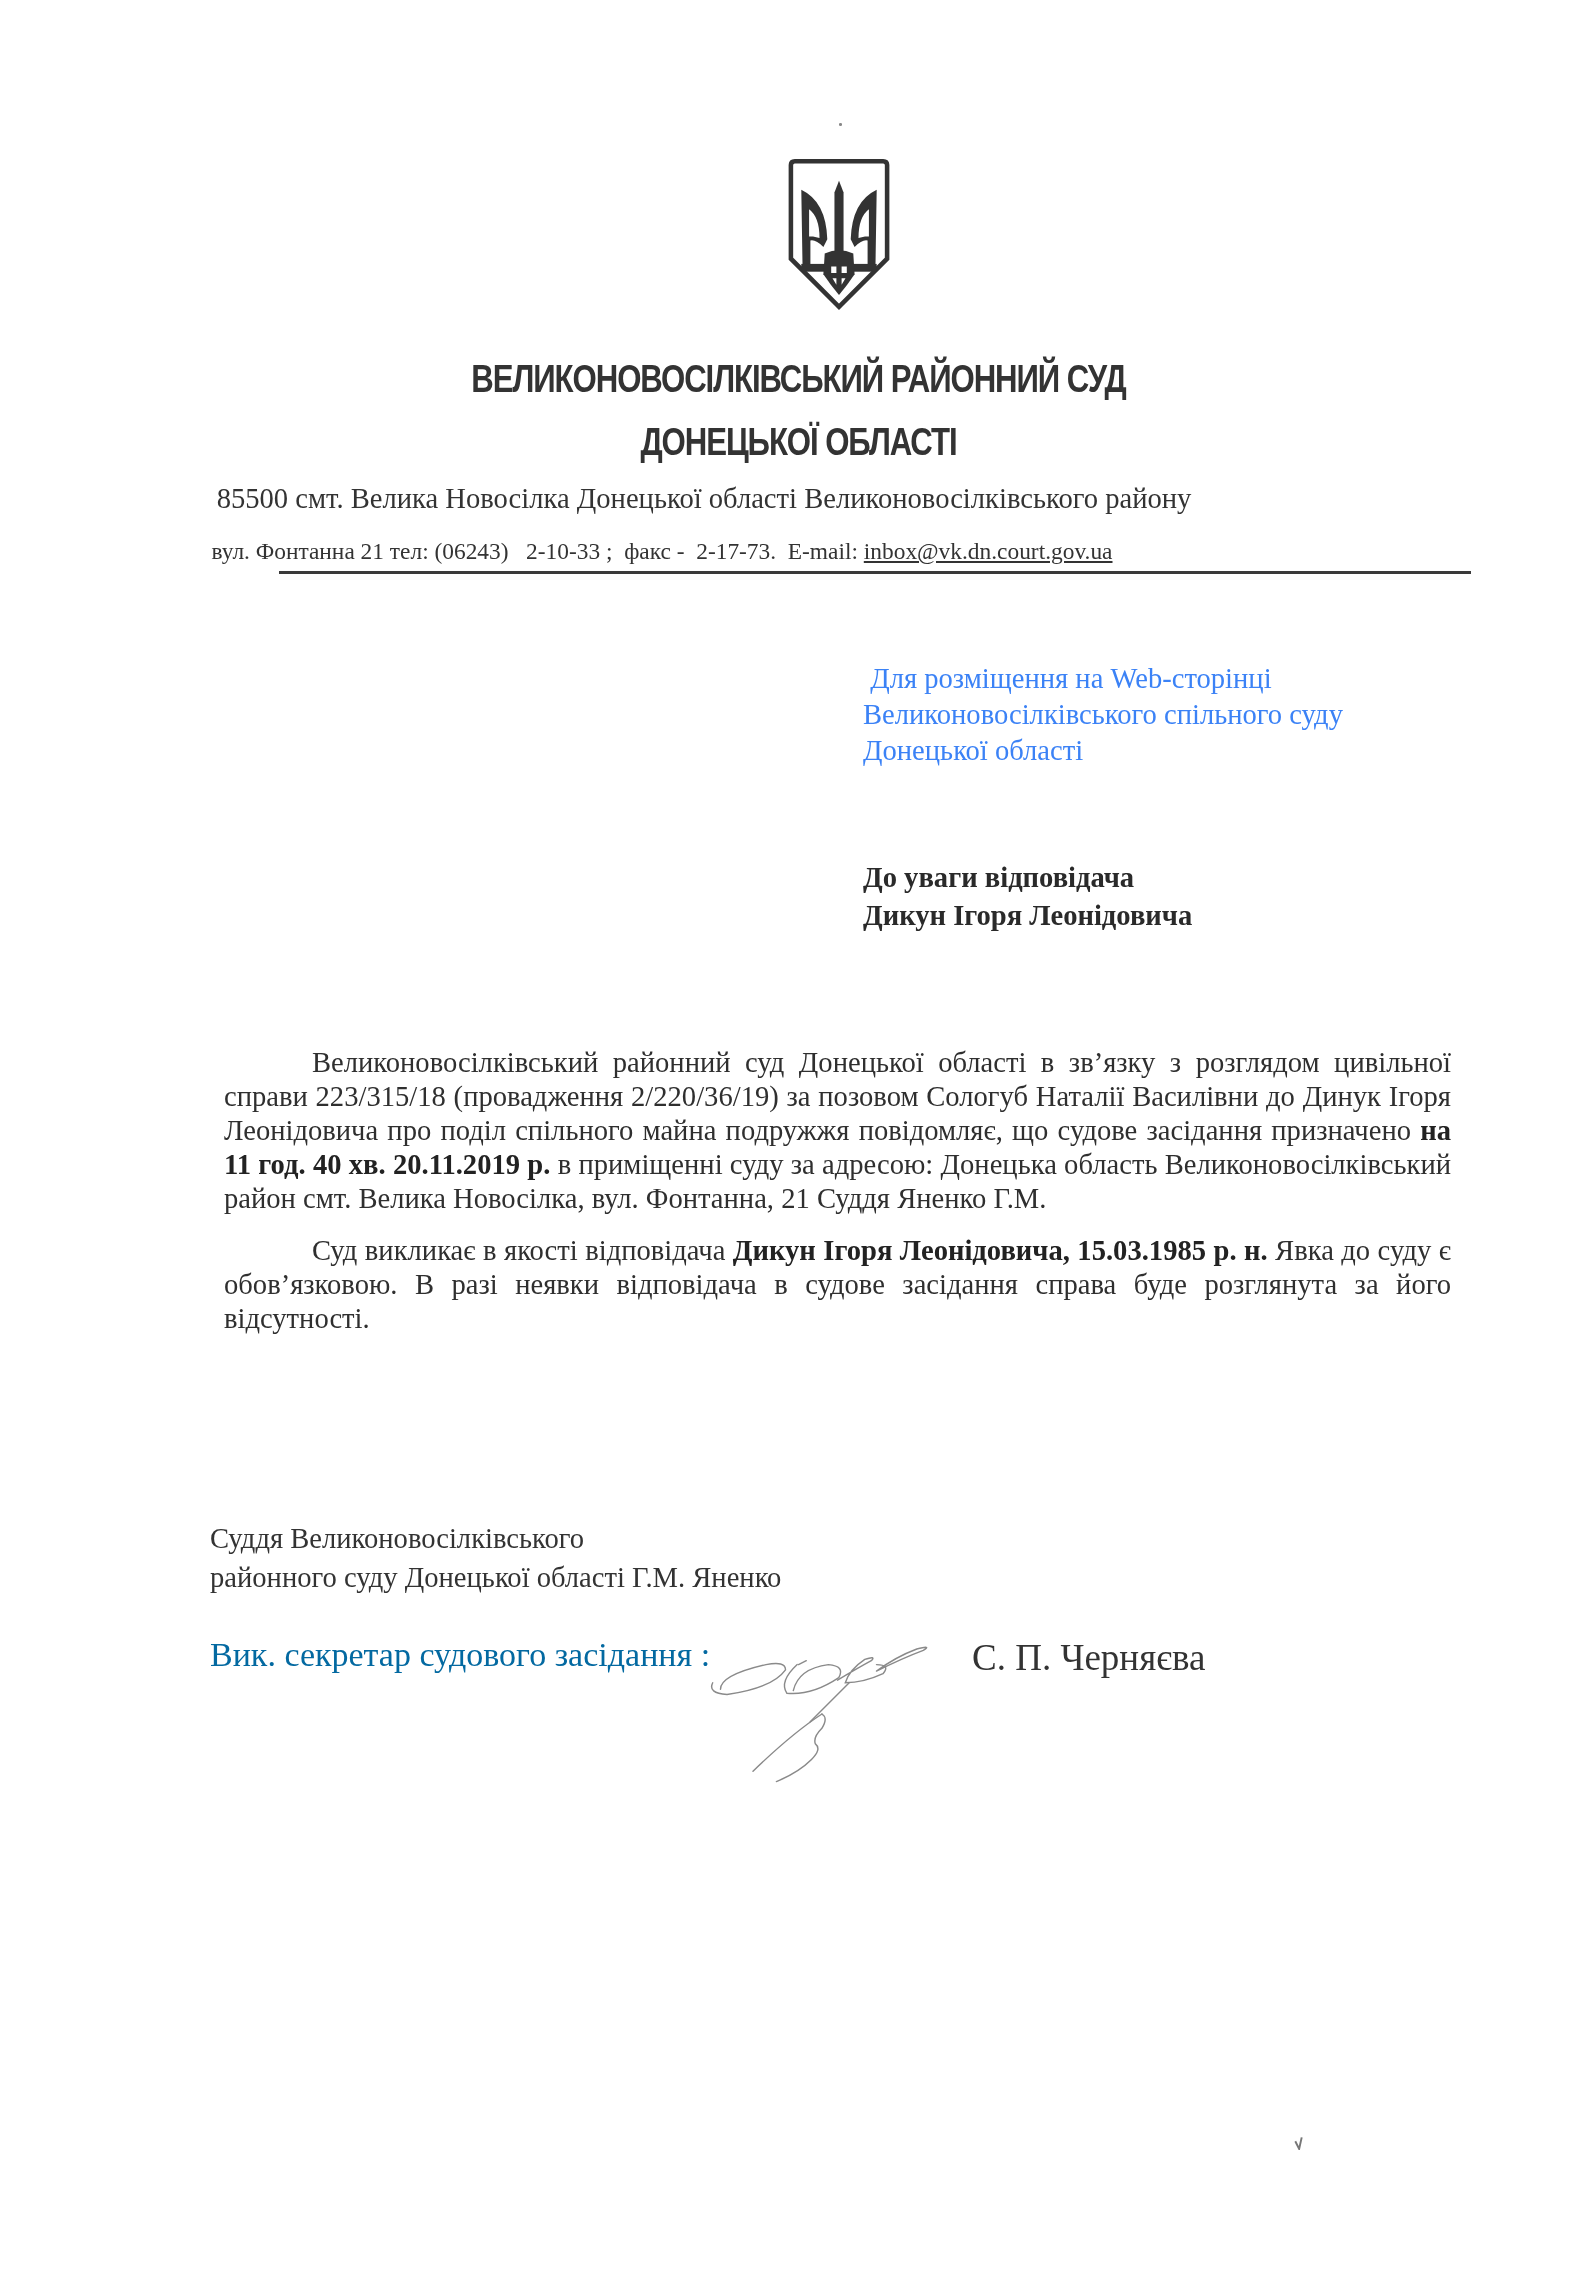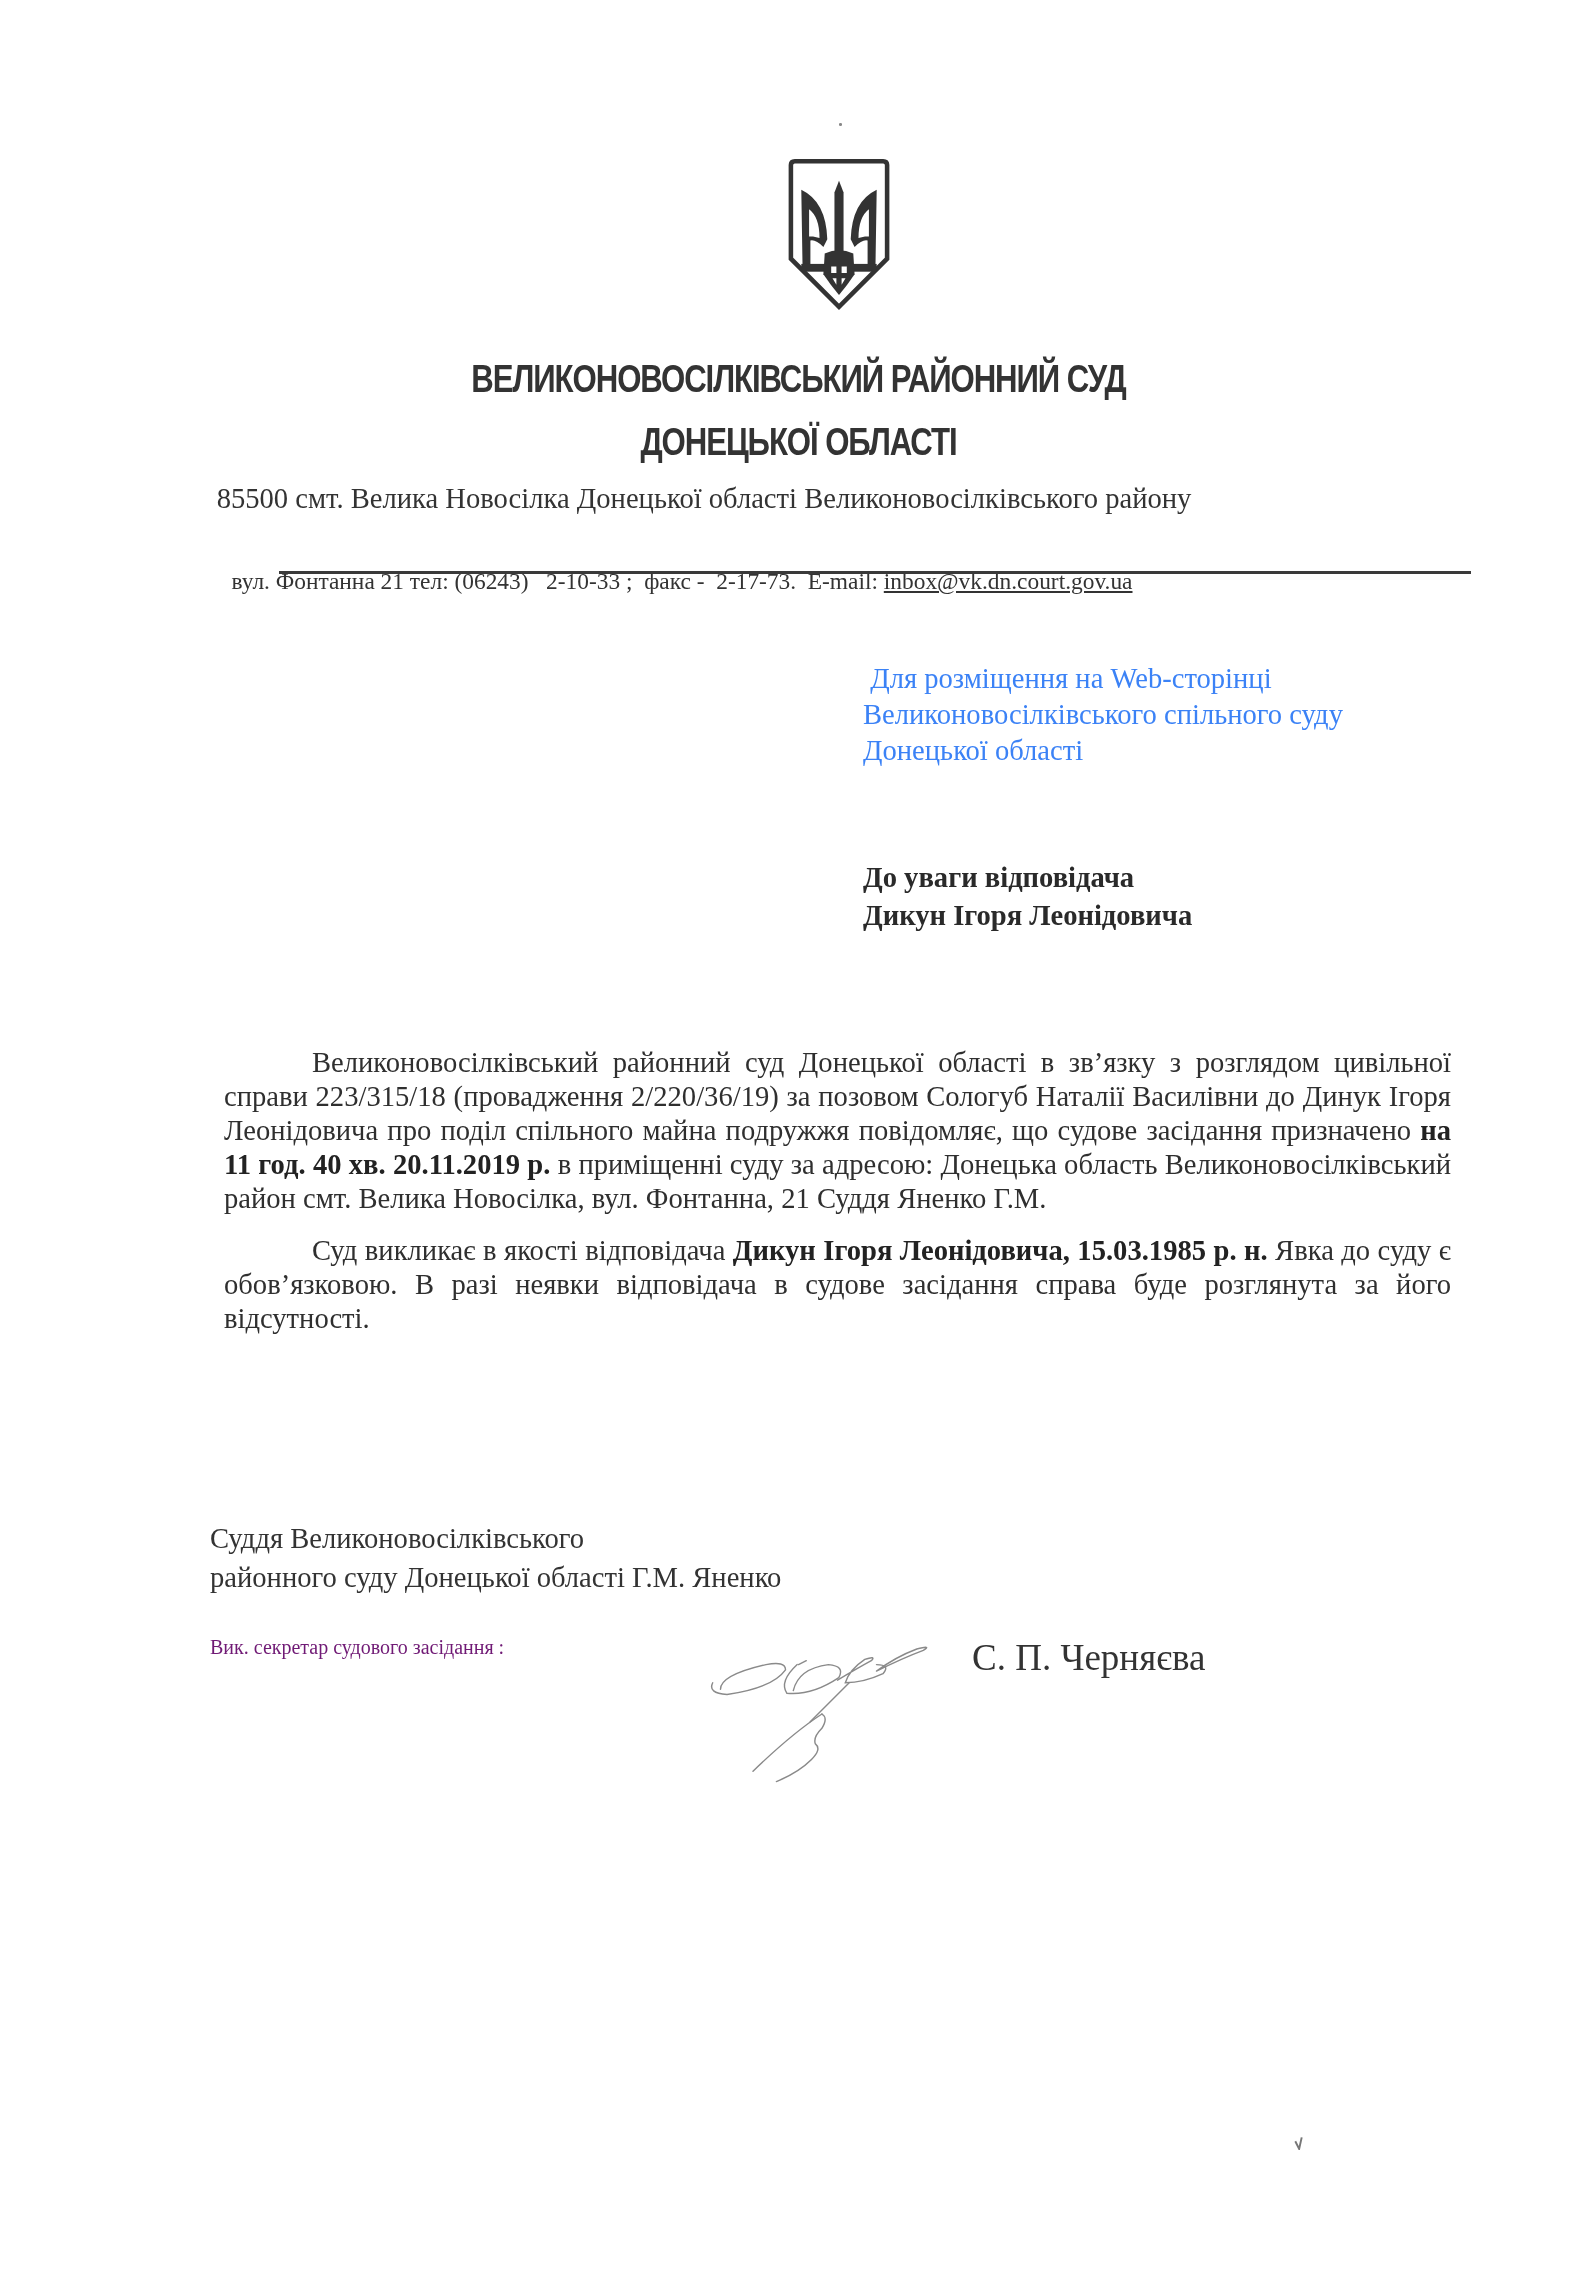--- a/index.html
+++ b/index.html
@@ -32,22 +32,22 @@
       transform-origin: center;
     }
     .court-title.line1 { top: 358px; font-size: 38px; transform: scaleX(0.82); }
     .court-title.line2 { top: 421px; font-size: 38px; transform: scaleX(0.82); }
 
     .address-line1 {
       left: 0; width: 1408px; text-align: center; top: 483px;
       font-size: 28.6px; color: #333;
     }
     .address-line2 {
-      left: 0; width: 1324px; text-align: center; top: 568px;
-      font-size: 23.4px; color: #333; white-space: pre; padding-left: 20px;
+      left: 0; width: 1324px; text-align: center; top: 538px;
+      font-size: 23.4px; color: #333; white-space: pre;
     }
     .address-line2 .email { text-decoration: underline; }
 
     .header-rule {
       left: 279px; top: 571px; width: 1192px; height: 3.2px;
       background: #3a3a3a;
     }
 
     
     .placement {
@@ -64,21 +64,21 @@
       font-size: 28.6px; line-height: 34px; text-align: justify; color: #2f2f2f;
     }
     .body-text p { margin: 18px; text-indent: 88px; }
     .body-text b { color: #222; }
 
     
     .judge-sign {
       left: 210px; top: 1519px; font-size: 28.6px; line-height: 39px; color: #333;
     }
     .secretary-label {
-      left: 210px; top: 1636px; font-size: 20px; color: #701a75;
+      left: 210px; top: 1636px; font-size: 34px; color: #0369a1;
     }
     .secretary-name {
       left: 972px; top: 1636px; font-size: 37px; color: #333;
     }
     .signature {
       left: 701px; top: 1610px; width: 234px; height: 182px;
     }
     .scan-mark {
       left: 1294px; top: 2136px; width: 9px; height: 14.3px;
     }

